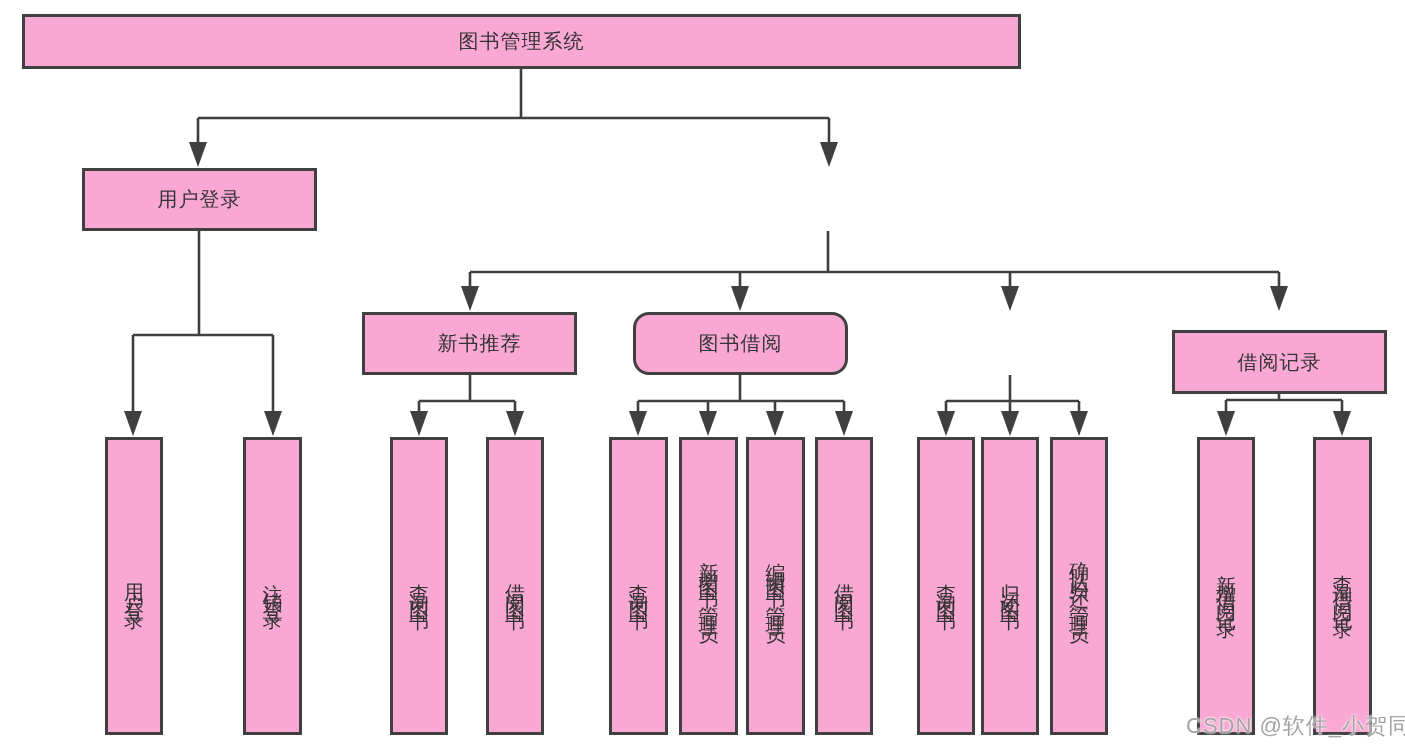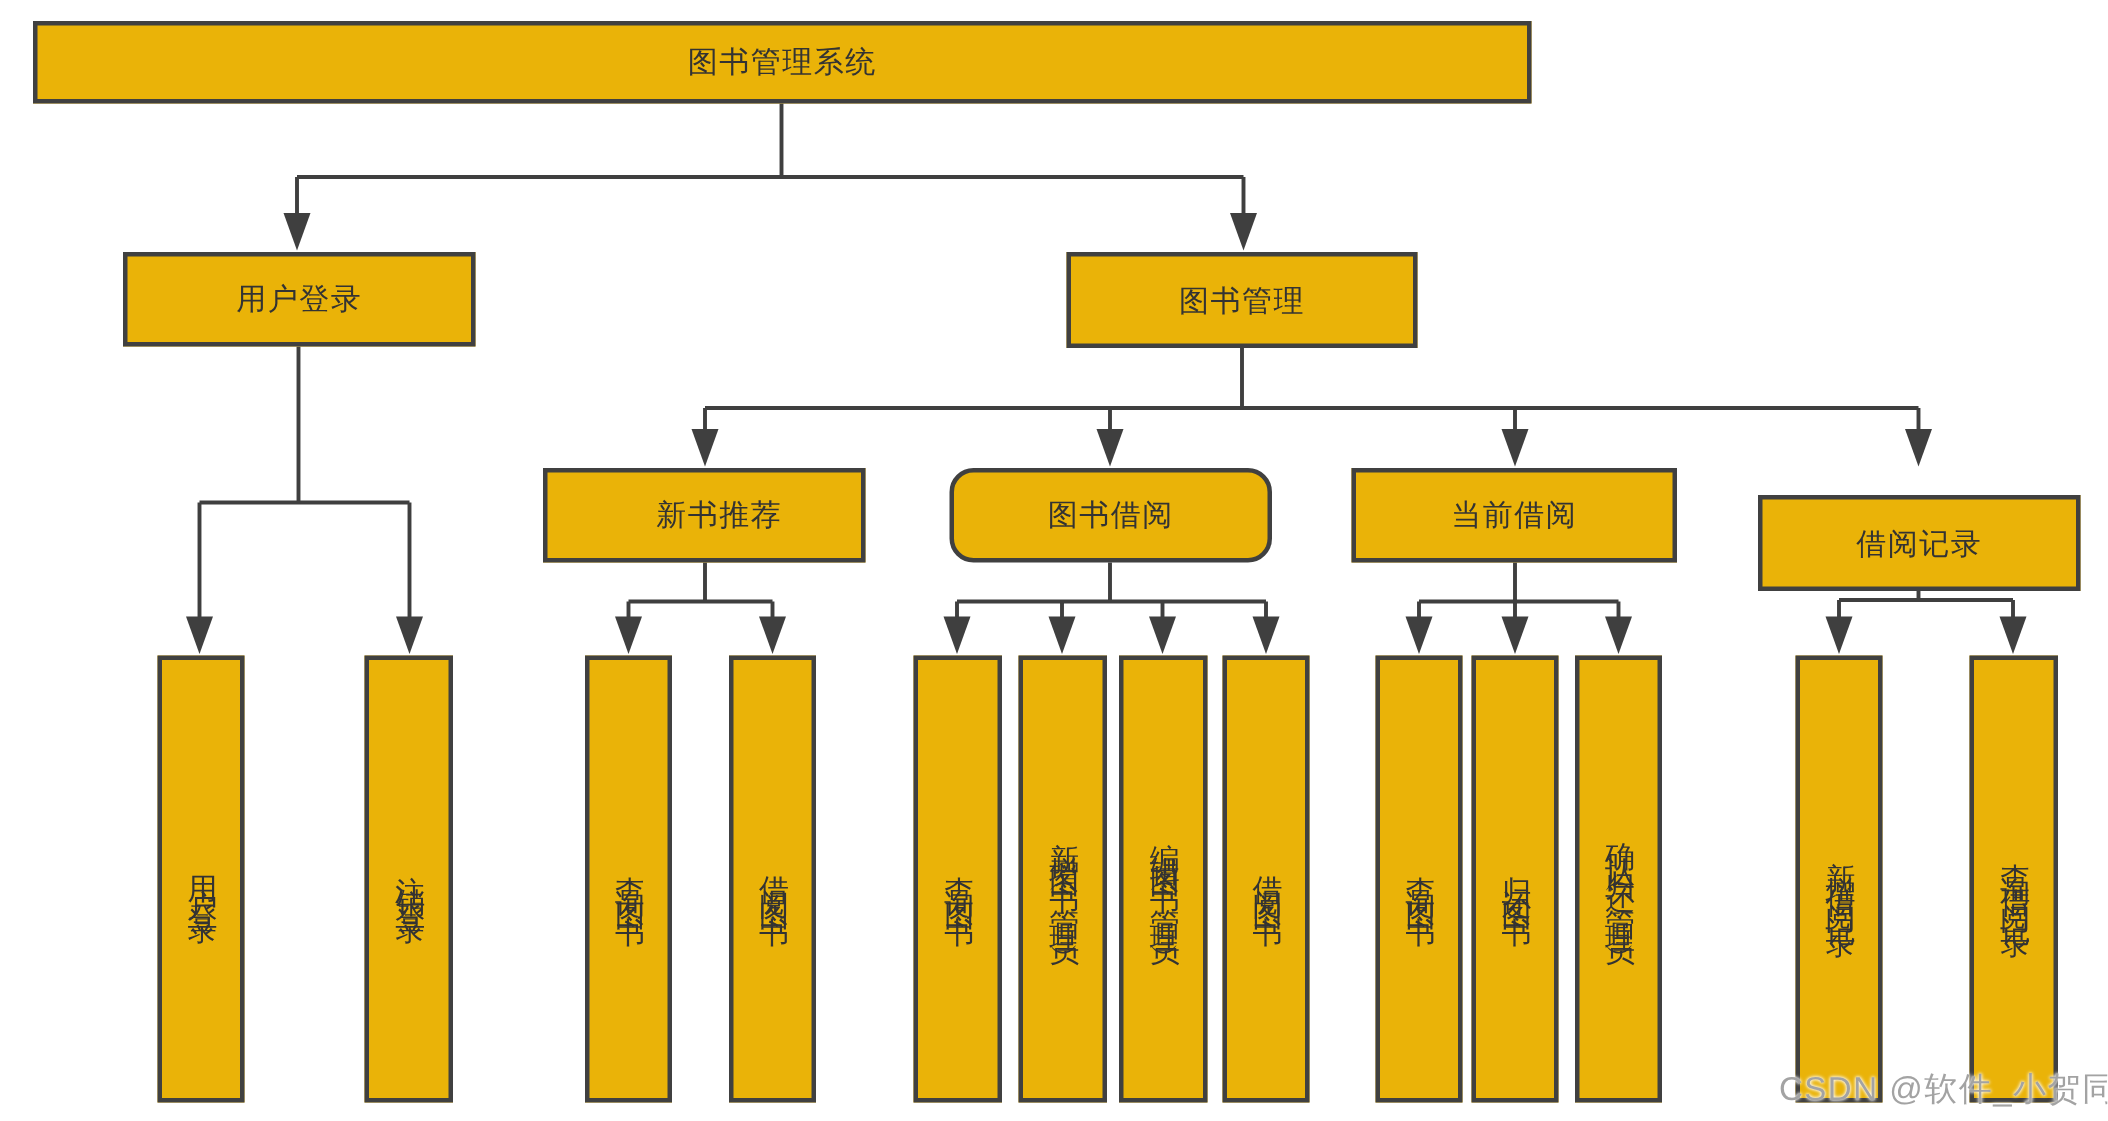--- a/index.html
+++ b/index.html
@@ -9,21 +9,21 @@
     background:#ffffff;
     font-family:"Liberation Sans",sans-serif;
     overflow:hidden;
   }
   #wires{position:absolute;left:0;top:0;width:1405px;height:747px;pointer-events:none;}
   #wires path{stroke:#3f3f3f;stroke-width:2.6;fill:none;}
   #wires polygon{fill:#3f3f3f;stroke:none;}
   .box{
     position:absolute;
     box-sizing:border-box;
-    background:#eab308;
+    background:#f9a8d4;
     border:3px solid #404040;
     display:flex;align-items:center;justify-content:center;
     color:#333333;
     font-size:20px;
     letter-spacing:1px;
     z-index:2;
   }
   .leaf{top:437px;width:58px;height:298px;}
   .leaf .vtext{
     writing-mode:vertical-rl;
@@ -93,32 +93,26 @@
     </g>
   </svg>
 
   <div class="box" style="left:22px;top:14px;width:999px;height:55px;">
     <span>图书管理系统</span>
   </div>
 
   <div class="box" style="left:82px;top:168px;width:235px;height:63px;">
     <span>用户登录</span>
   </div>
-  <div class="box" style="left:711px;top:168px;width:234px;height:64px;">
-    <span>图书管理</span>
-  </div>
 
   <div class="box" style="left:362px;top:312px;width:215px;height:63px;padding-left:20px;">
     <span>新书推荐</span>
   </div>
   <div class="box" style="left:633px;top:312px;width:215px;height:63px;border-radius:16px;">
     <span>图书借阅</span>
-  </div>
-  <div class="box" style="left:901px;top:312px;width:217px;height:63px;">
-    <span>当前借阅</span>
   </div>
   <div class="box" style="left:1172px;top:330px;width:215px;height:64px;">
     <span>借阅记录</span>
   </div>
 
   <div class="box leaf" style="left:105px;">
     <span class="vtext">用户登录</span>
   </div>
   <div class="box leaf" style="left:243px;width:59px;">
     <span class="vtext">注销登录</span>

